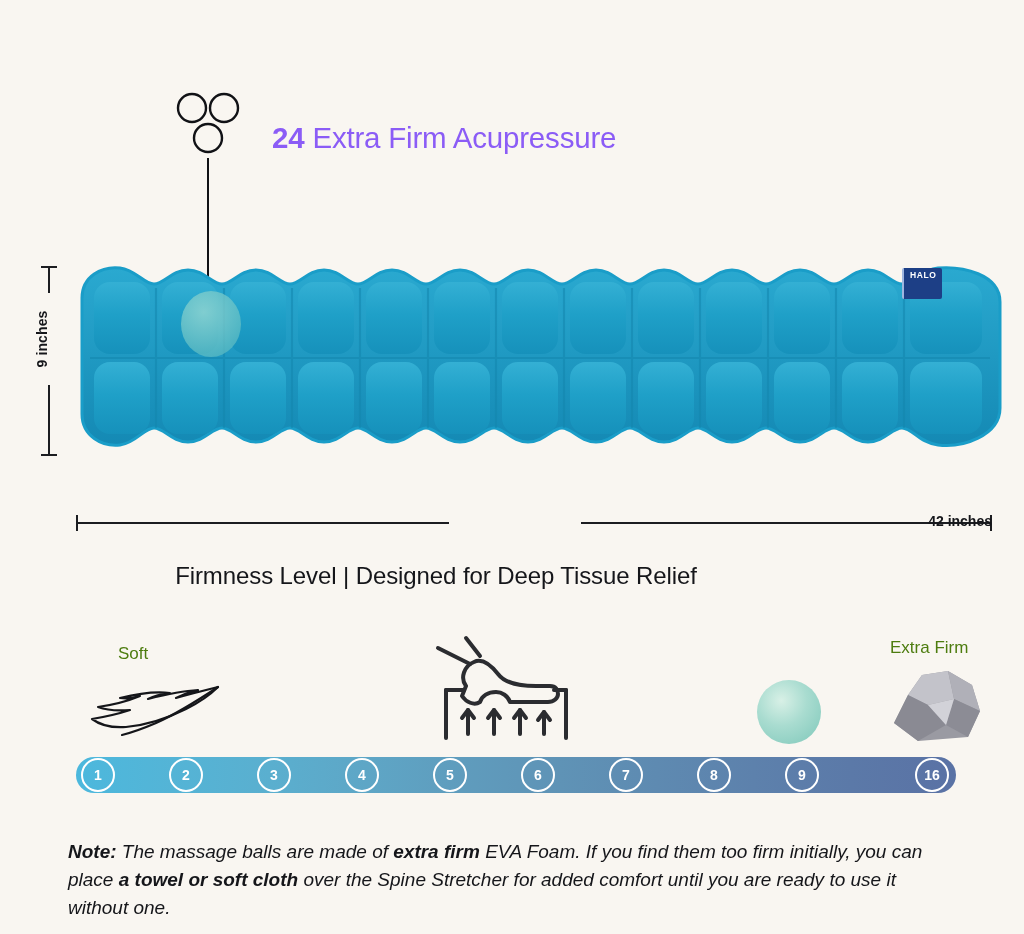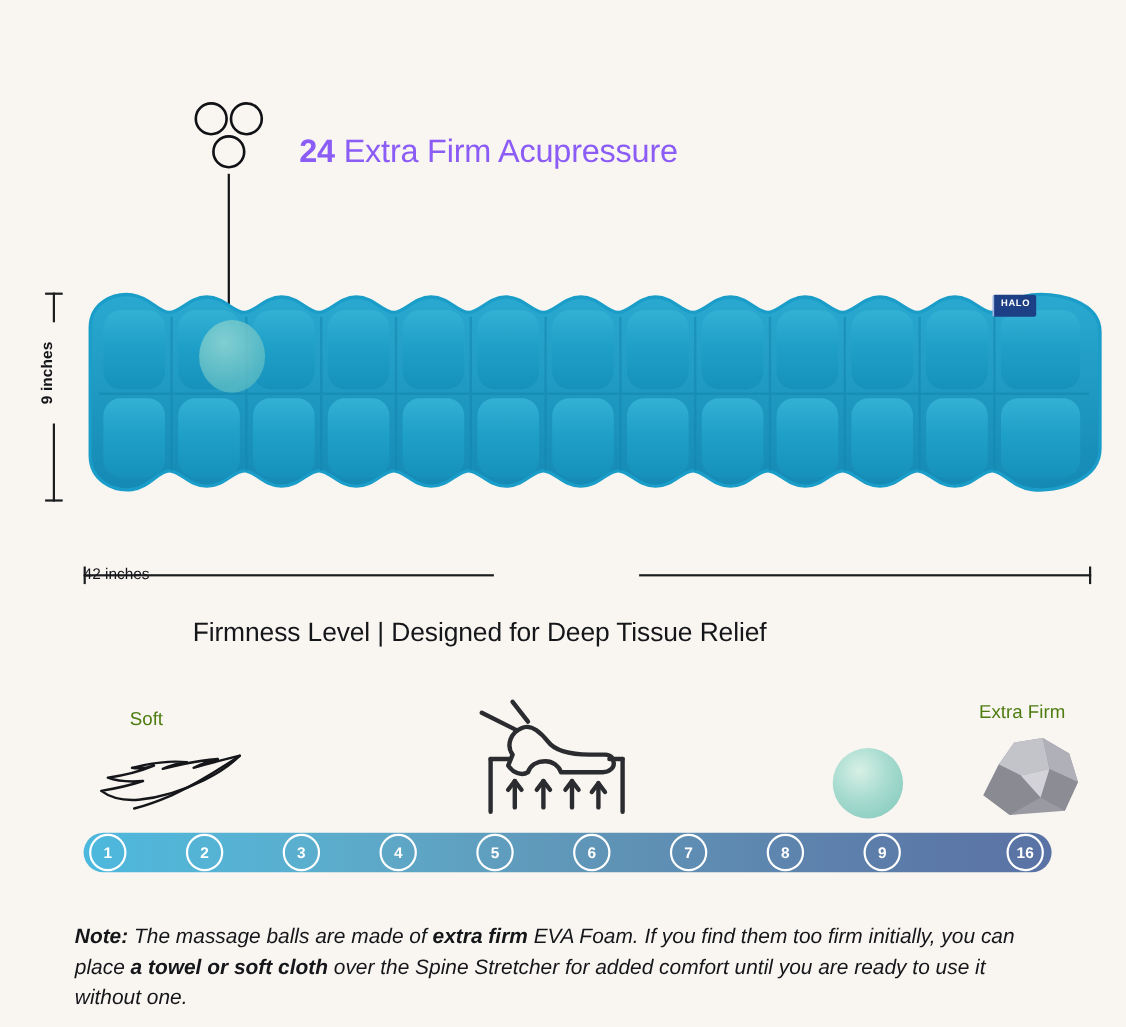--- a/index.html
+++ b/index.html
@@ -67,21 +67,21 @@
     height: 66px;
     border-radius: 50%;
     background: radial-gradient(circle at 38% 32%, rgba(150,216,210,0.92), rgba(96,190,196,0.85) 70%, rgba(80,178,190,0.8));
     mix-blend-mode: normal;
     opacity: 0.88;
   }
   .halo-tag {
     position: absolute;
     left: 902px;
     top: 268px;
-    padding: 2px 6px 8px 6px;
+    padding: 2px 6px 19px 6px;
     background: #1d3f86;
     border-radius: 2px;
     font-size: 8.5px;
     letter-spacing: 0.6px;
     font-weight: 700;
     color: #ffffff;
     border-left: 2px solid #9fb6e0;
   }
 
   
@@ -145,23 +145,23 @@
     width: 1.8px;
     height: 16px;
     background: #1c1d21;
   }
   .dim-h .cap.start { left: 0; }
   .dim-h .cap.end { right: 0; }
   .dim-h .label {
     position: absolute;
     left: 0; right: 0;
     top: 1px;
-    text-align: left;
+    text-align: right;
     font-size: 14px;
-    font-weight: 400;
+    font-weight: 700;
   }
 
   
   .section-title {
     position: absolute;
     left: 0;
     top: 562px;
     width: 872px;
     text-align: center;
     font-size: 24px;

